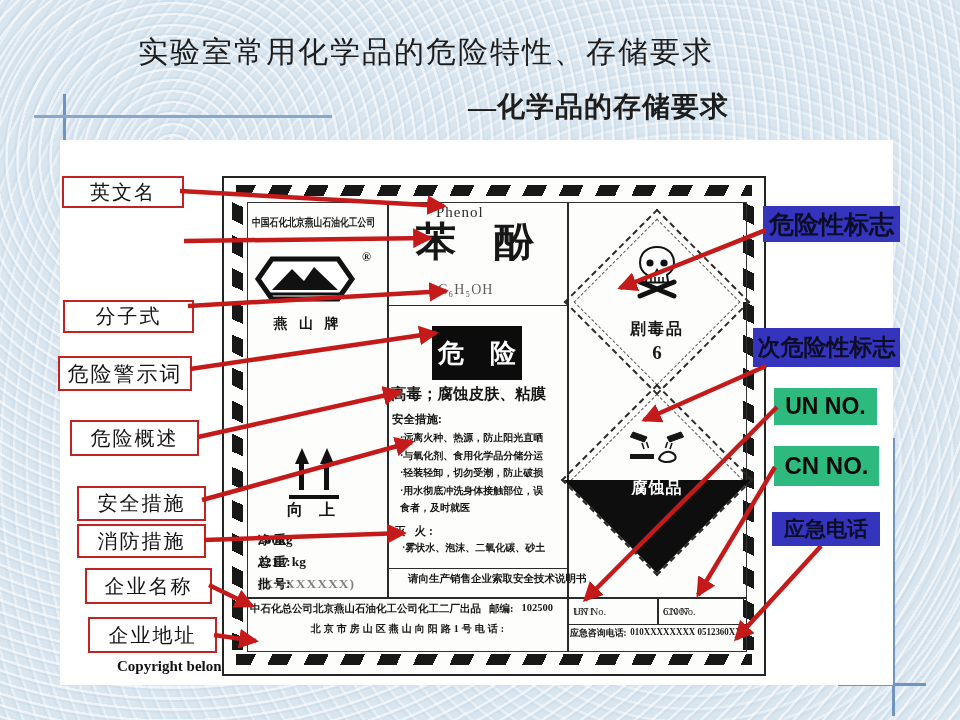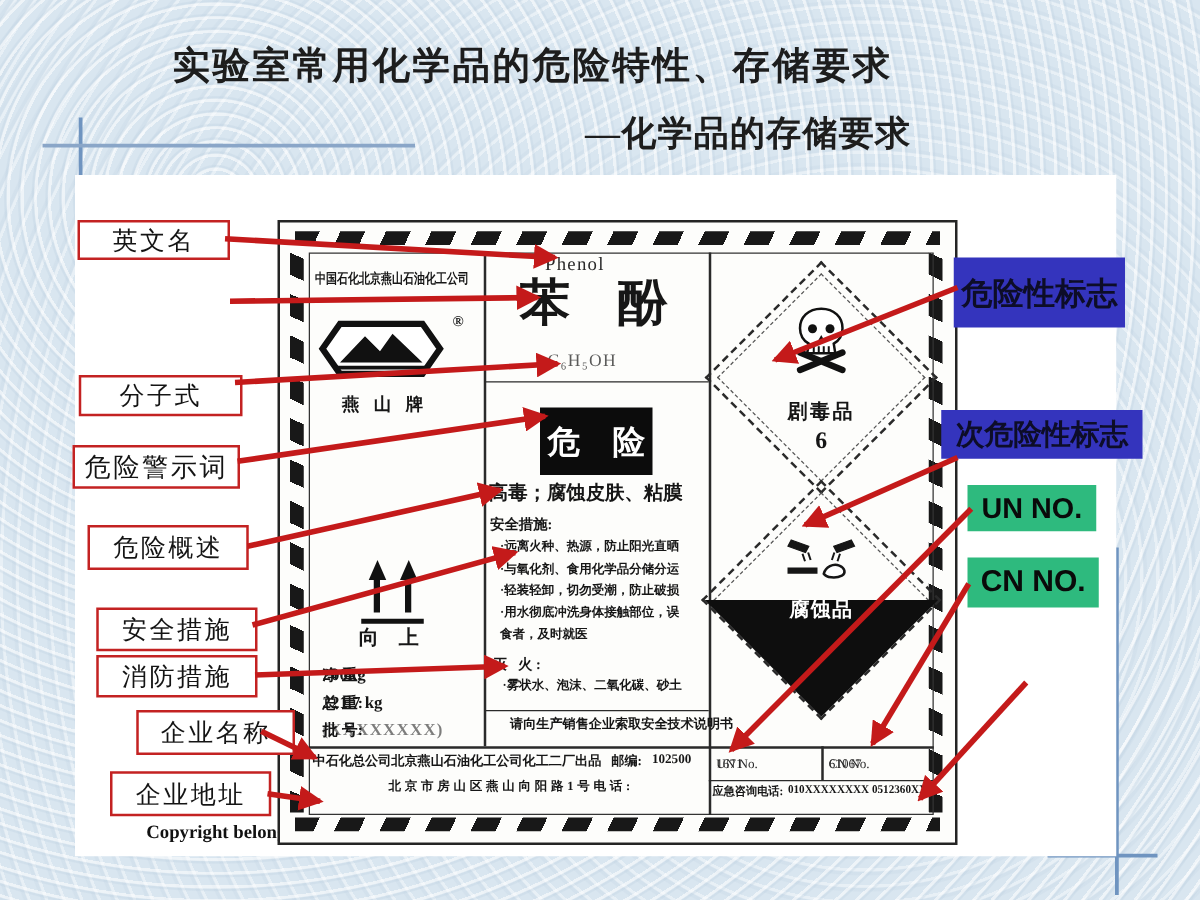--- a/index.html
+++ b/index.html
@@ -15,43 +15,43 @@
   
   .arrow-shape{position:absolute;left:0;top:28;width:106;height:56;
     background:linear-gradient(180deg,#6296d0 0%,#3c74b6 55%,#245ca2 100%);
     clip-path:polygon(0 0,70% 0,100% 50%,70% 100%,0 100%);}
   .deco{position:absolute;background:#6f94c0;}
   .deco-v1{left:63;top:94px;left:63px;width:3px;height:52px;}
   .deco-h1{left:34px;top:115px;width:298px;height:3px;background:#8aa6c8;}
   .deco-v2{left:892px;top:438px;width:3px;height:278px;}
   .deco-h2{left:838px;top:683px;width:88px;height:3px;}
 
-  .title{position:absolute;left:138px;top:32px;font-size:30px;font-weight:bold;color:#1d1d1d;letter-spacing:2px;white-space:nowrap;}
+  .title{position:absolute;left:138px;top:32px;font-size:30px;font-weight:normal;color:#1d1d1d;letter-spacing:2px;white-space:nowrap;}
   .subtitle{position:absolute;left:468px;top:88px;font-size:28px;font-weight:bold;color:#1d1d1d;letter-spacing:1px;white-space:nowrap;}
   .panel{position:absolute;left:60px;top:140px;width:833px;height:545px;background:#ffffff;z-index:1;}
   .copyright{position:absolute;left:117px;top:658px;font-size:15px;font-weight:bold;color:#111;z-index:2;white-space:nowrap;}
 
   
   .callout{position:absolute;z-index:4;display:flex;align-items:center;justify-content:center;white-space:nowrap;}
   .c-left{background:#fff;border:2px solid #c32222;color:#141414;font-size:20px;letter-spacing:2px;}
   .c-blue{background:#3434bd;color:#0d0d28;font-weight:bold;}
   .c-green{background:#2eba7e;color:#0a0a0a;font-weight:bold;font-family:"Liberation Sans","DejaVu Sans",sans-serif;}
 
   .co-english{left:62px;top:176px;width:118px;height:28px;}
   .co-chinese{left:62px;top:227px;width:121px;height:28px;}
   .co-formula{left:63px;top:300px;width:127px;height:29px;}
   .co-warnword{left:58px;top:356px;width:130px;height:31px;font-size:21px;}
   .co-overview{left:70px;top:420px;width:125px;height:32px;}
   .co-safety{left:77px;top:486px;width:125px;height:31px;}
   .co-fire{left:77px;top:524px;width:125px;height:30px;}
-  .co-compname{left:85px;top:568px;width:123px;height:32px;margin-left:24px;}
+  .co-compname{left:85px;top:568px;width:123px;height:32px;}
   .co-compaddr{left:88px;top:617px;width:125px;height:32px;}
 
-  .co-mark1{left:763px;top:206px;width:137px;height:56px;font-size:25px;}
-  .co-mark2{left:753px;top:328px;width:161px;height:39px;font-size:23px;}
+  .co-mark1{left:763px;top:206px;width:137px;height:36px;font-size:25px;}
+  .co-mark2{left:753px;top:328px;width:147px;height:39px;font-size:23px;}
   .co-unno{left:774px;top:388px;width:103px;height:37px;font-size:23px;}
   .co-cnno{left:774px;top:446px;width:105px;height:40px;font-size:24px;}
   .co-phone{left:772px;top:512px;width:108px;height:34px;font-size:21px;}
 
   
   .chemlabel{position:absolute;left:222px;top:176px;width:540px;height:496px;background:#fdfdfb;
     border:2px solid #242424;z-index:3;color:#161616;font-family:"Liberation Serif","DejaVu Serif",serif;}
   .chemlabel *{position:absolute;box-sizing:border-box;}
   .stripe-h{height:11px;background:repeating-linear-gradient(115deg,#181818 0 18px,transparent 18px 33px);}
   .stripe-v{width:11px;background:repeating-linear-gradient(25deg,#181818 0 16px,transparent 16px 30px);}
@@ -273,20 +273,21 @@
   <div class="callout c-left serif co-overview">危险概述</div>
   <div class="callout c-left serif co-safety">安全措施</div>
   <div class="callout c-left serif co-fire">消防措施</div>
   <div class="callout c-left serif co-compname">企业名称</div>
   <div class="callout c-left serif co-compaddr">企业地址</div>
 
   <div class="callout c-blue serif co-mark1">危险性标志</div>
   <div class="callout c-blue serif co-mark2">次危险性标志</div>
   <div class="callout c-green co-unno">UN NO.</div>
   <div class="callout c-green co-cnno">CN NO.</div>
+  <div class="callout c-blue serif co-phone">应急电话</div>
 
   <svg class="arrows-overlay" width="960" height="720" viewBox="0 0 960 720">
     <defs>
       <marker id="ah" viewBox="0 0 10 10" refX="8.5" refY="5" markerWidth="4.4" markerHeight="4.4" orient="auto">
         <path d="M0 0 L10 5 L0 10 z" fill="#c41a1a"></path>
       </marker>
     </defs>
     <g stroke="#c41a1a" stroke-width="4.5">
       <line x1="180" y1="191" x2="444" y2="206" marker-end="url(#ah)"></line>
       <line x1="184" y1="241" x2="430" y2="238" marker-end="url(#ah)"></line>

